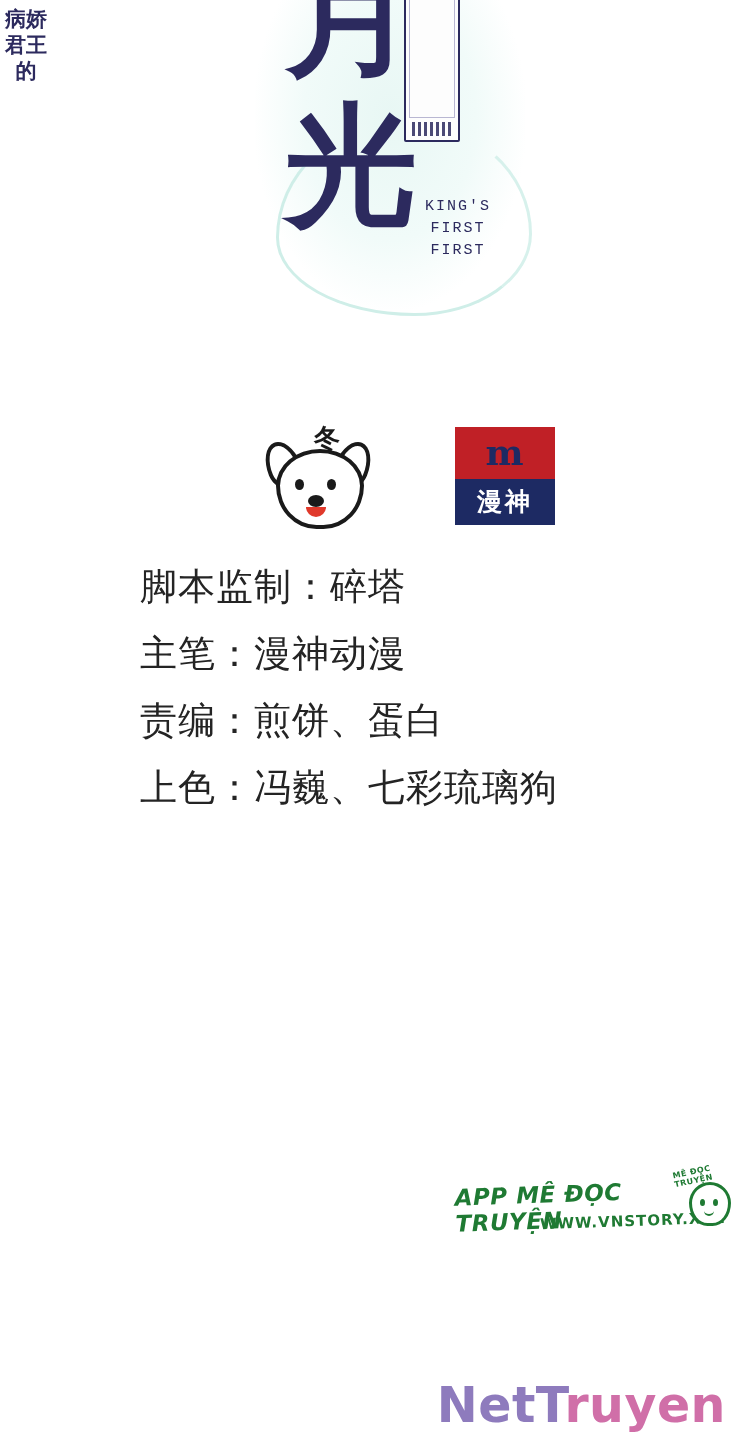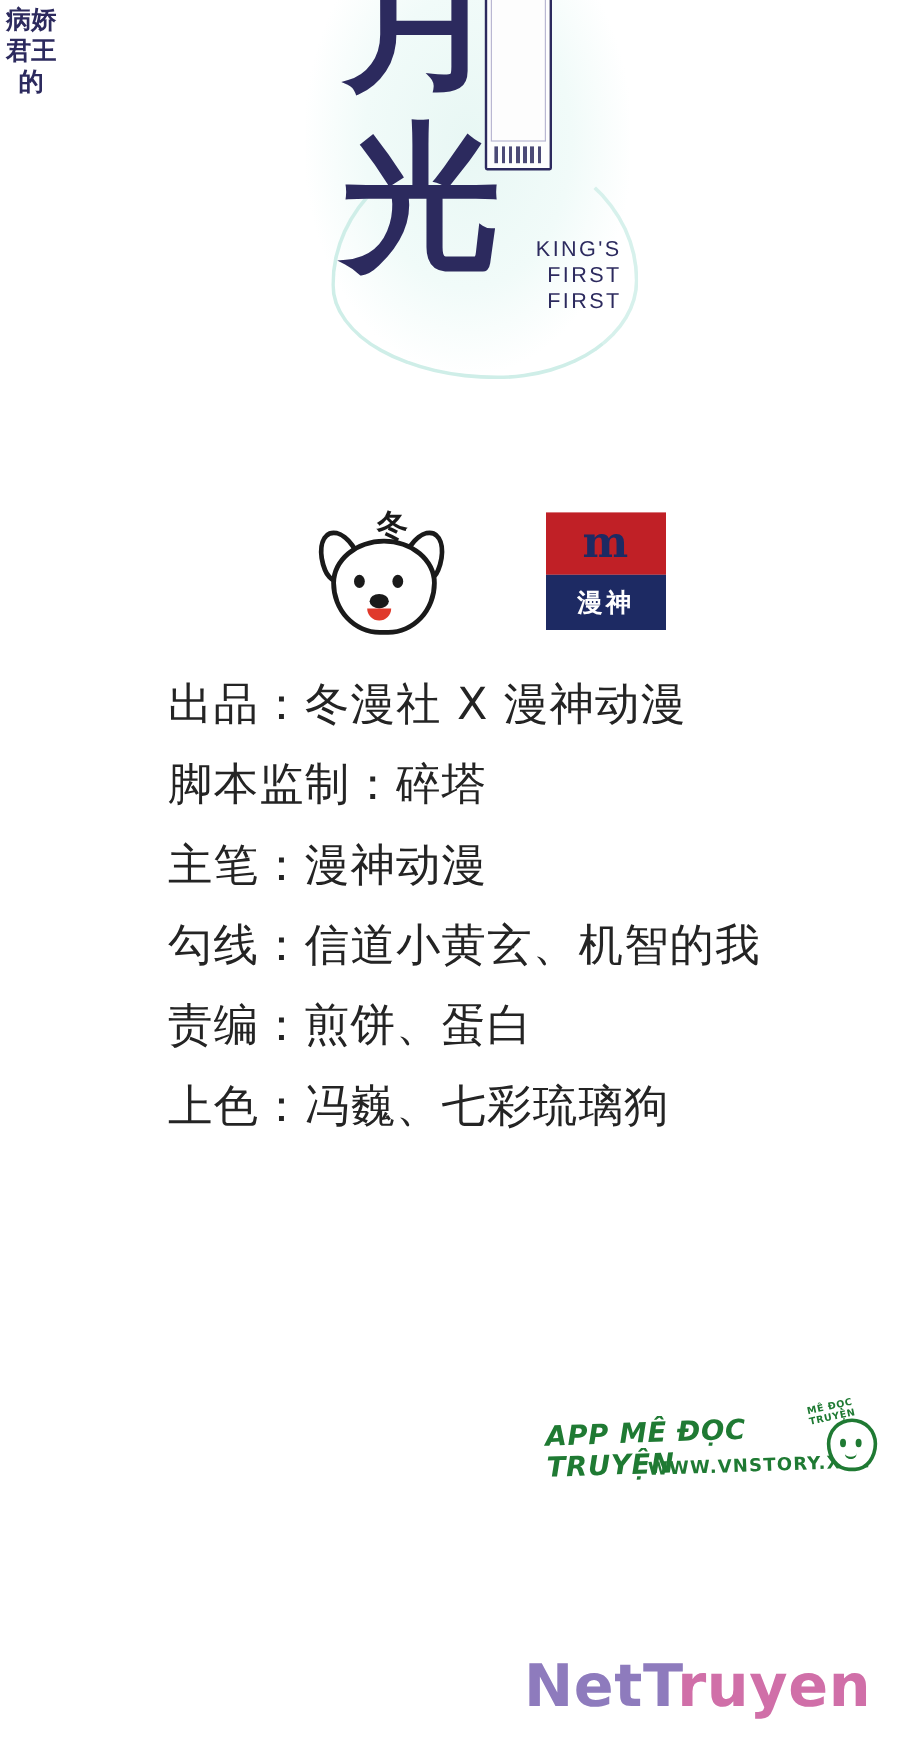--- a/index.html
+++ b/index.html
@@ -61,43 +61,43 @@
     right: 3px;
     bottom: 22px;
     border: 1px solid #b9b7d2;
   }
   .title-ribbon-text {
     position: absolute;
     left: 0;
     top: 6px;
     width: 52px;
     text-align: center;
-    font-family: Liberation Mono, monospace;
+    font-family: Liberation Sans, sans-serif;
     font-size: 21px;
     line-height: 26px;
     color: #2c2a5e;
     font-weight: bold;
   }
   .title-ribbon-foot {
     position: absolute;
     left: 6px;
     bottom: 4px;
     right: 6px;
     height: 14px;
     background: repeating-linear-gradient(90deg, #2c2a5e 0 3px, #fdfdfd 3px 6px);
     opacity: .85;
   }
   .title-en {
     position: absolute;
     left: 398px;
     top: 196px;
     width: 120px;
-    text-align: right;
-    font-family: Liberation Sans, sans-serif;
-    font-size: 18px;
+    text-align: center;
+    font-family: Liberation Mono, monospace;
+    font-size: 15px;
     line-height: 22px;
     letter-spacing: 2px;
     color: #2c2a5e;
   }
   .title-swash {
     position: absolute;
     left: 276px;
     top: 120px;
     width: 250px;
     height: 190px;
@@ -217,21 +217,21 @@
     background: #1d2a63;
   }
   .mansh-bottom-text {
     position: absolute;
     left: 0;
     top: 52px;
     width: 100px;
     height: 46px;
     text-align: center;
     font-family: "DejaVu Serif", "Liberation Serif", serif;
-    font-size: 21px;
+    font-size: 25px;
     line-height: 46px;
     font-weight: bold;
     color: #ffffff;
     letter-spacing: 3px;
   }
 
   
   .credits {
     position: absolute;
     left: 140px;
@@ -363,24 +363,22 @@
   </div>
   <div class="logo-mansh">
     <div class="mansh-top"></div>
     <div class="mansh-top-letter">m</div>
     <div class="mansh-bottom"></div>
     <div class="mansh-bottom-text">漫神</div>
   </div>
 </div>
 
 <div class="credits">
-  <div class="credit-line">出品：冬漫社 X 漫神动漫</div>
   <div class="credit-line">脚本监制：碎塔</div>
   <div class="credit-line">主笔：漫神动漫</div>
-  <div class="credit-line">勾线：信道小黄玄、机智的我</div>
   <div class="credit-line">责编：煎饼、蛋白</div>
   <div class="credit-line">上色：冯巍、七彩琉璃狗</div>
 </div>
 
 <div class="promo">
   <div class="promo-line1">APP MÊ ĐỌC TRUYỆN</div>
   <div class="promo-line2">WWW.VNSTORY.XYZ</div>
   <div class="promo-mascot-tag">MÊ ĐỌC TRUYỆN</div>
   <div class="promo-mascot">
     <div class="promo-mascot-eye l"></div>

